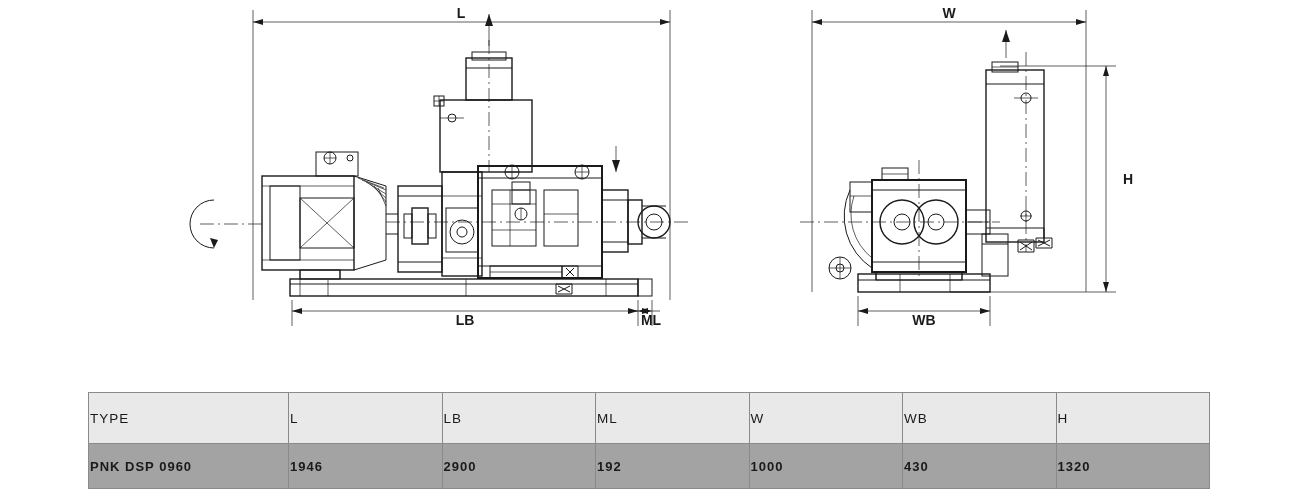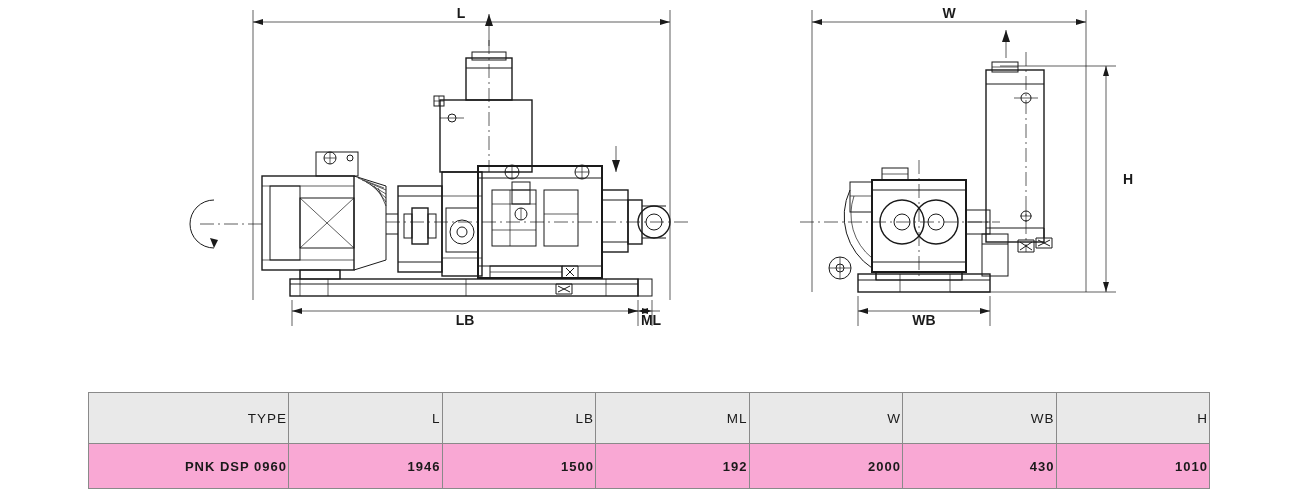--- a/index.html
+++ b/index.html
@@ -49,33 +49,33 @@
     width: 1122px;
   }
   table.spec {
     border-collapse: collapse;
     width: 100%;
     table-layout: fixed;
   }
   table.spec th, table.spec td {
     border: 1px solid #8a8a8a;
     height: 28px;
-    text-align: right;
+    text-align: left;
     vertical-align: middle;
     font-size: 13.5px;
     letter-spacing: 1px;
   }
   table.spec thead th {
     background: #e9e9e9;
     font-weight: normal;
     color: #1a1a1a;
     height: 48px;
   }
   table.spec tbody td {
-    background: #f9a8d4;
+    background: #a3a3a3;
     font-weight: bold;
     height: 42px;
     font-size: 13px;
   }
   table.spec col.c0 { width: 200px; }
 </style>
 </head>
 <body>
 
 <div id="stage">
@@ -319,23 +319,23 @@
           <th>ML</th>
           <th>W</th>
           <th>WB</th>
           <th>H</th>
         </tr>
       </thead>
       <tbody>
         <tr>
           <td>PNK  DSP  0960</td>
           <td>1946</td>
-          <td>1500</td>
+          <td>2900</td>
           <td>192</td>
-          <td>2000</td>
+          <td>1000</td>
           <td>430</td>
-          <td>1010</td>
+          <td>1320</td>
         </tr>
       </tbody>
     </table>
   </div>
 
 </div>
 
 </body></html>

